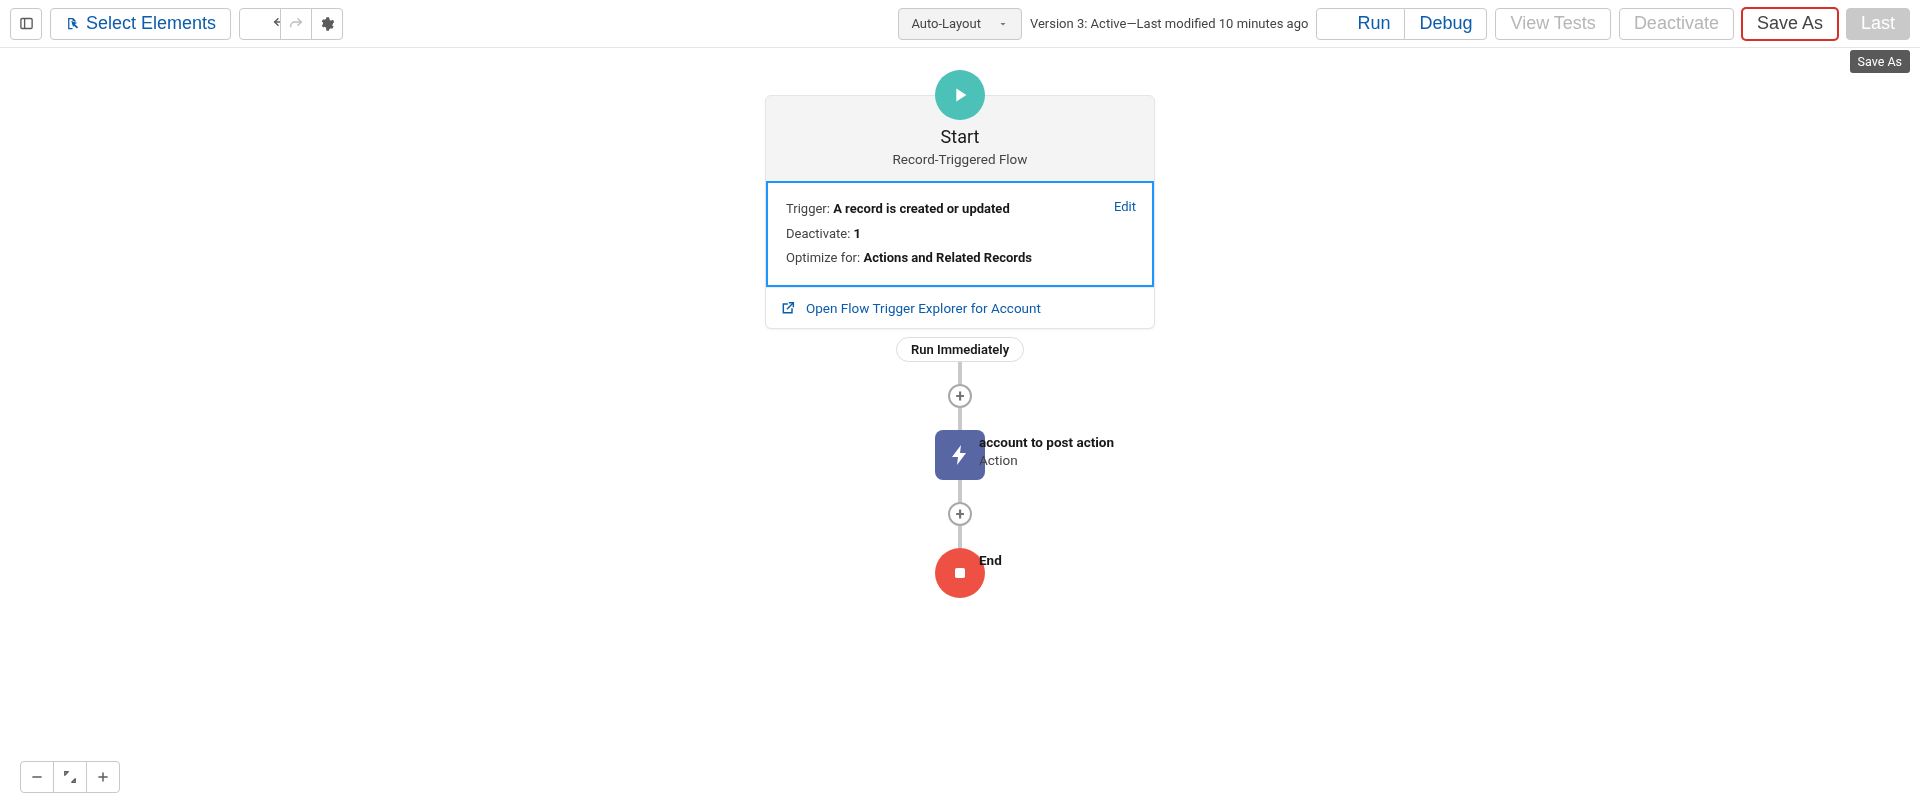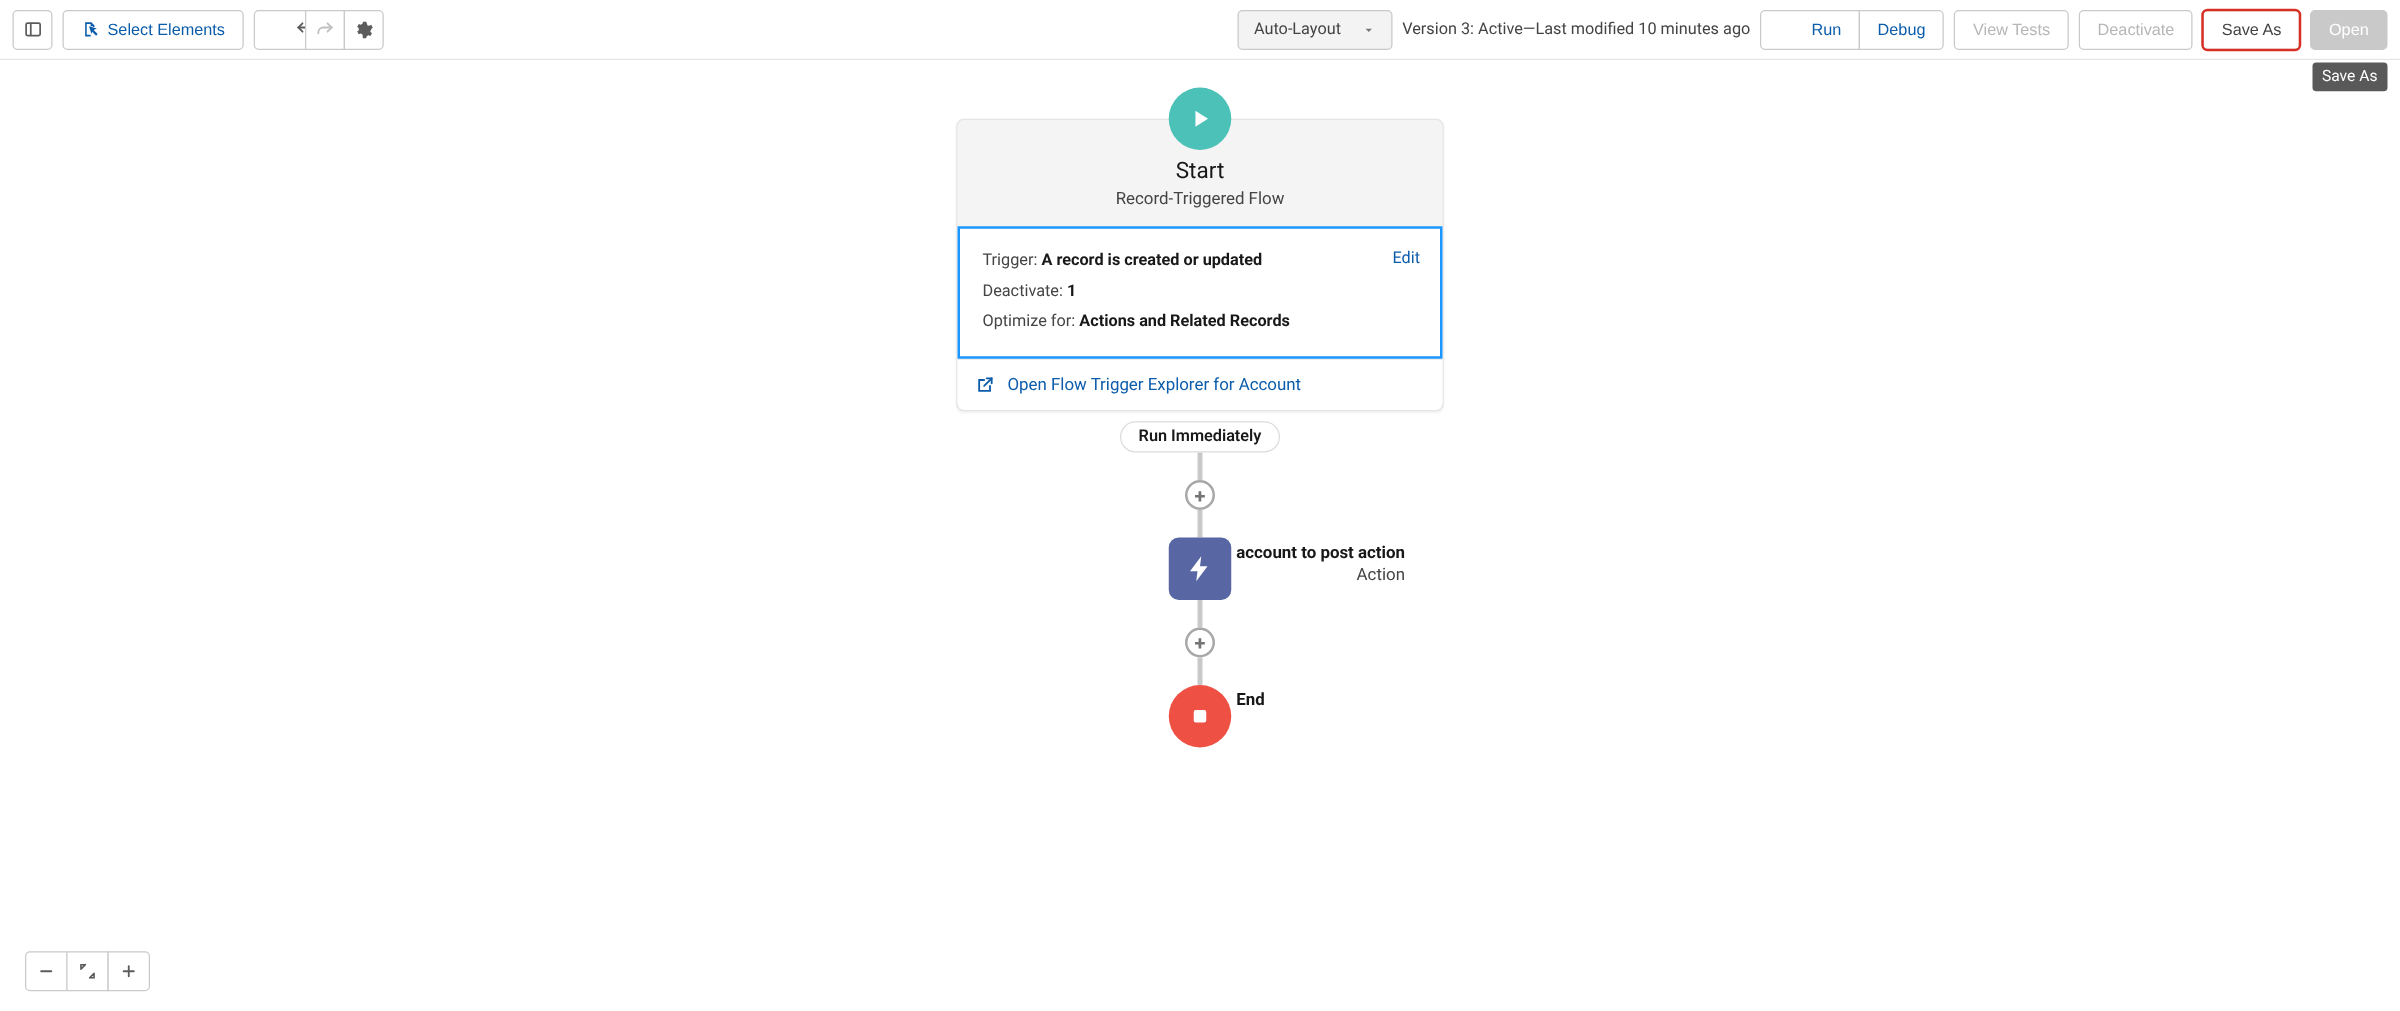--- a/index.html
+++ b/index.html
@@ -30,21 +30,21 @@
     gap: 8px;
   }
   .toolbar-right { margin-left: auto; }
 
   .btn {
     height: 32px;
     padding: 0 14px;
     border: 1px solid #c9c9c9;
     border-radius: 4px;
     background: #ffffff;
-    font-size: 13px;
+    font-size: 18px;
     display: inline-flex;
     align-items: center;
     justify-content: center;
     cursor: pointer;
     color: #0b5cab;
     gap: 6px;
   }
   .btn.icon-only { padding: 0; width: 32px; }
   .btn.neutral   { color: #444; }
   .btn.disabled  { color: #b6b6b6; cursor: default; }
@@ -183,24 +183,23 @@
     color:#747474; font-size:16px; font-weight:700; background:#fff; cursor:pointer;
     z-index:2;
   }
 
   .node-row {
     display:flex; align-items:center; gap:10px;
     align-self: center;
     position: relative;
   }
   .node-row .info {
-    position:absolute; left: 54px; top: 4px;
+    position:absolute; left: 44px; top: 4px;
     font-size: 13.5px; line-height:1.3;
     white-space:nowrap;
-    text-align:right;
   }
   .node-row .info .name { font-weight:700; color:#181818;}
   .node-row .info .type { color:#444; }
 
   .node {
     width:50px; height:50px; border-radius:8px;
     display:flex; align-items:center; justify-content:center;
     cursor:pointer;
   }
   .node.action { background:#5867a4; }
@@ -293,21 +292,21 @@
     <button class="btn disabled">
         <span>View Tests</span>
       </button>
     <button class="btn disabled">
         <span>Deactivate</span>
       </button>
     <button class="btn highlight">
         <span>Save As</span>
       </button>
     <button class="btn fill-dis">
-        <span>Open</span>
+        <span>Last</span>
       </button>
   </div>
 </div>
 
 <div class="tooltip">Save As</div>
 
 <div class="canvas">
   <div class="flow">
 
     <div class="start-icon">

